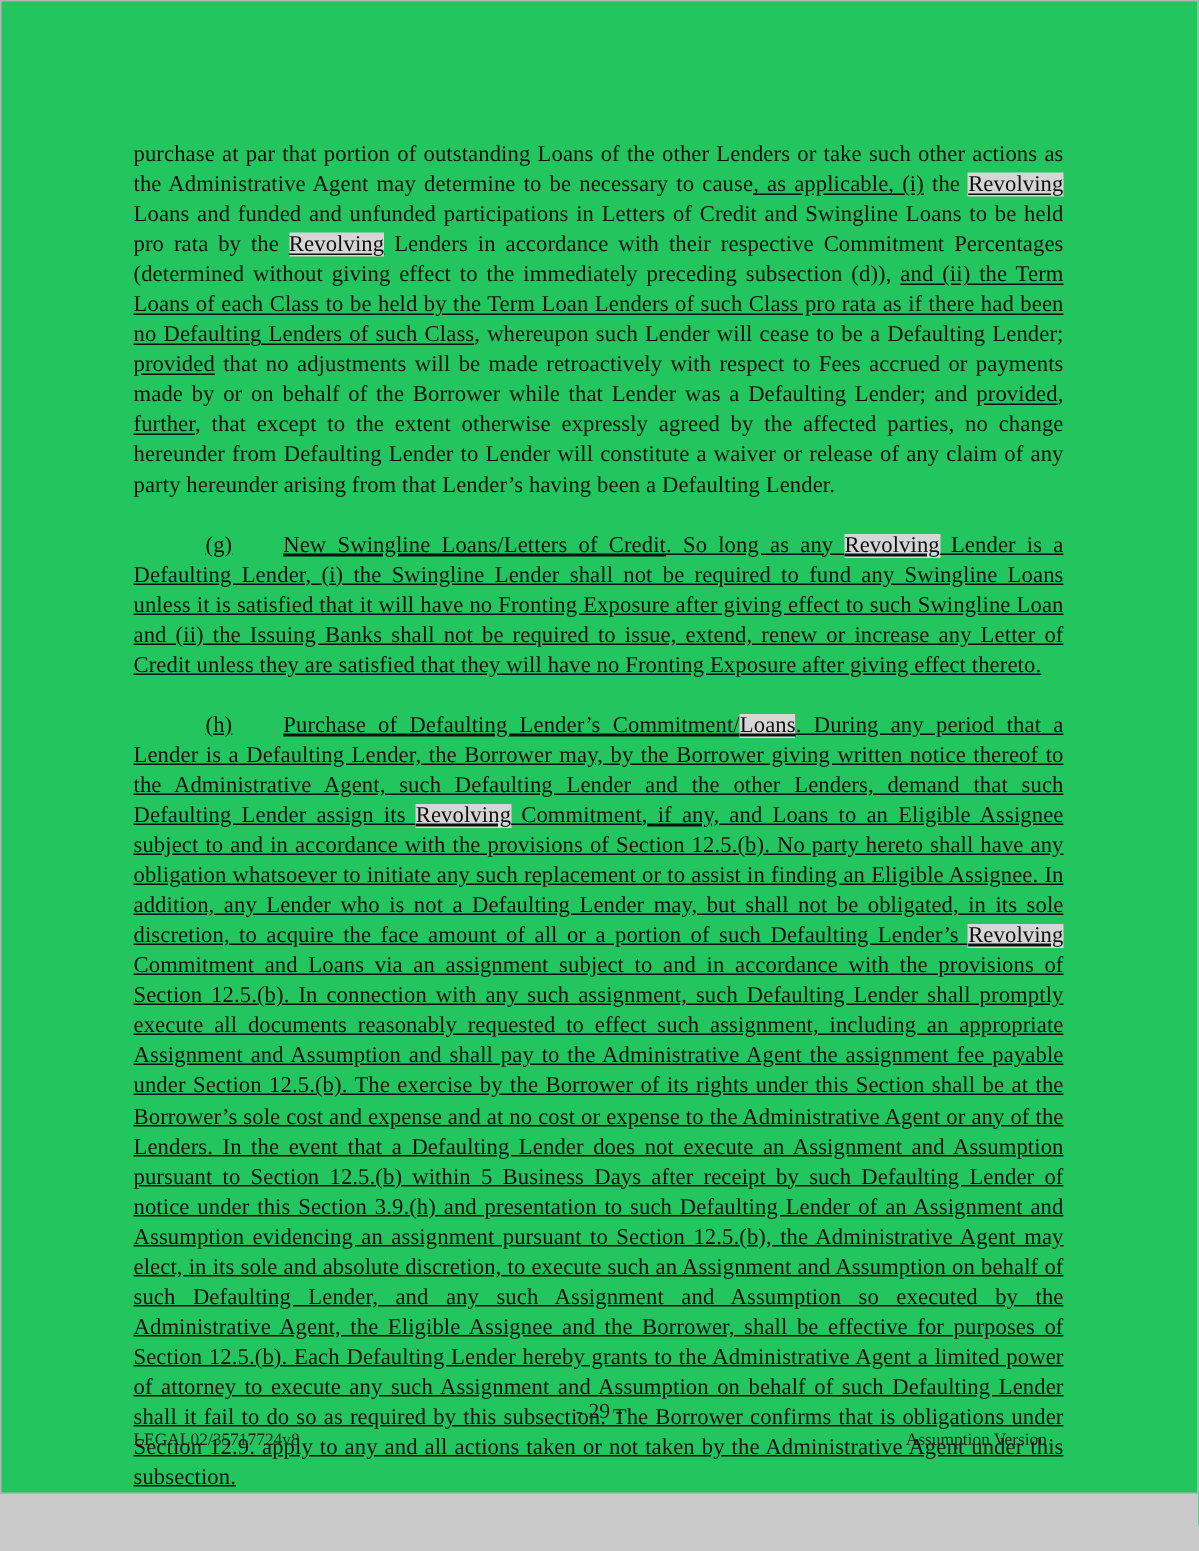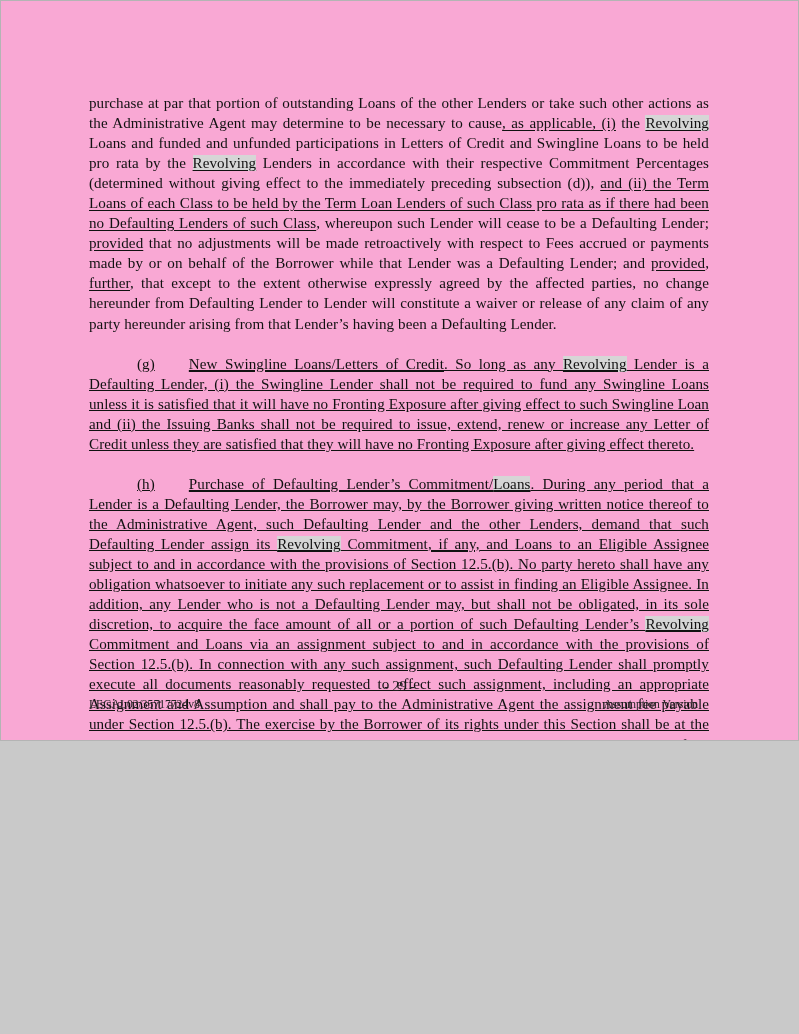--- a/index.html
+++ b/index.html
@@ -7,23 +7,23 @@
     margin: 0;
     padding: 0;
     background: #c9c9c9;
   }
   body {
     font-family: "Liberation Serif", "DejaVu Serif", serif;
   }
   .page {
     position: relative;
     width: 799px;
-    height: 741px;
+    height: 996px;
     margin: 0 auto;
-    background: #f9a8d4;
+    background: #22c55e;
     box-sizing: border-box;
     border: 1px solid #b4b4b4;
     overflow: hidden;
   }
   .content {
     position: absolute;
     left: 88px;
     top: 92px;
     width: 620px;
   }

